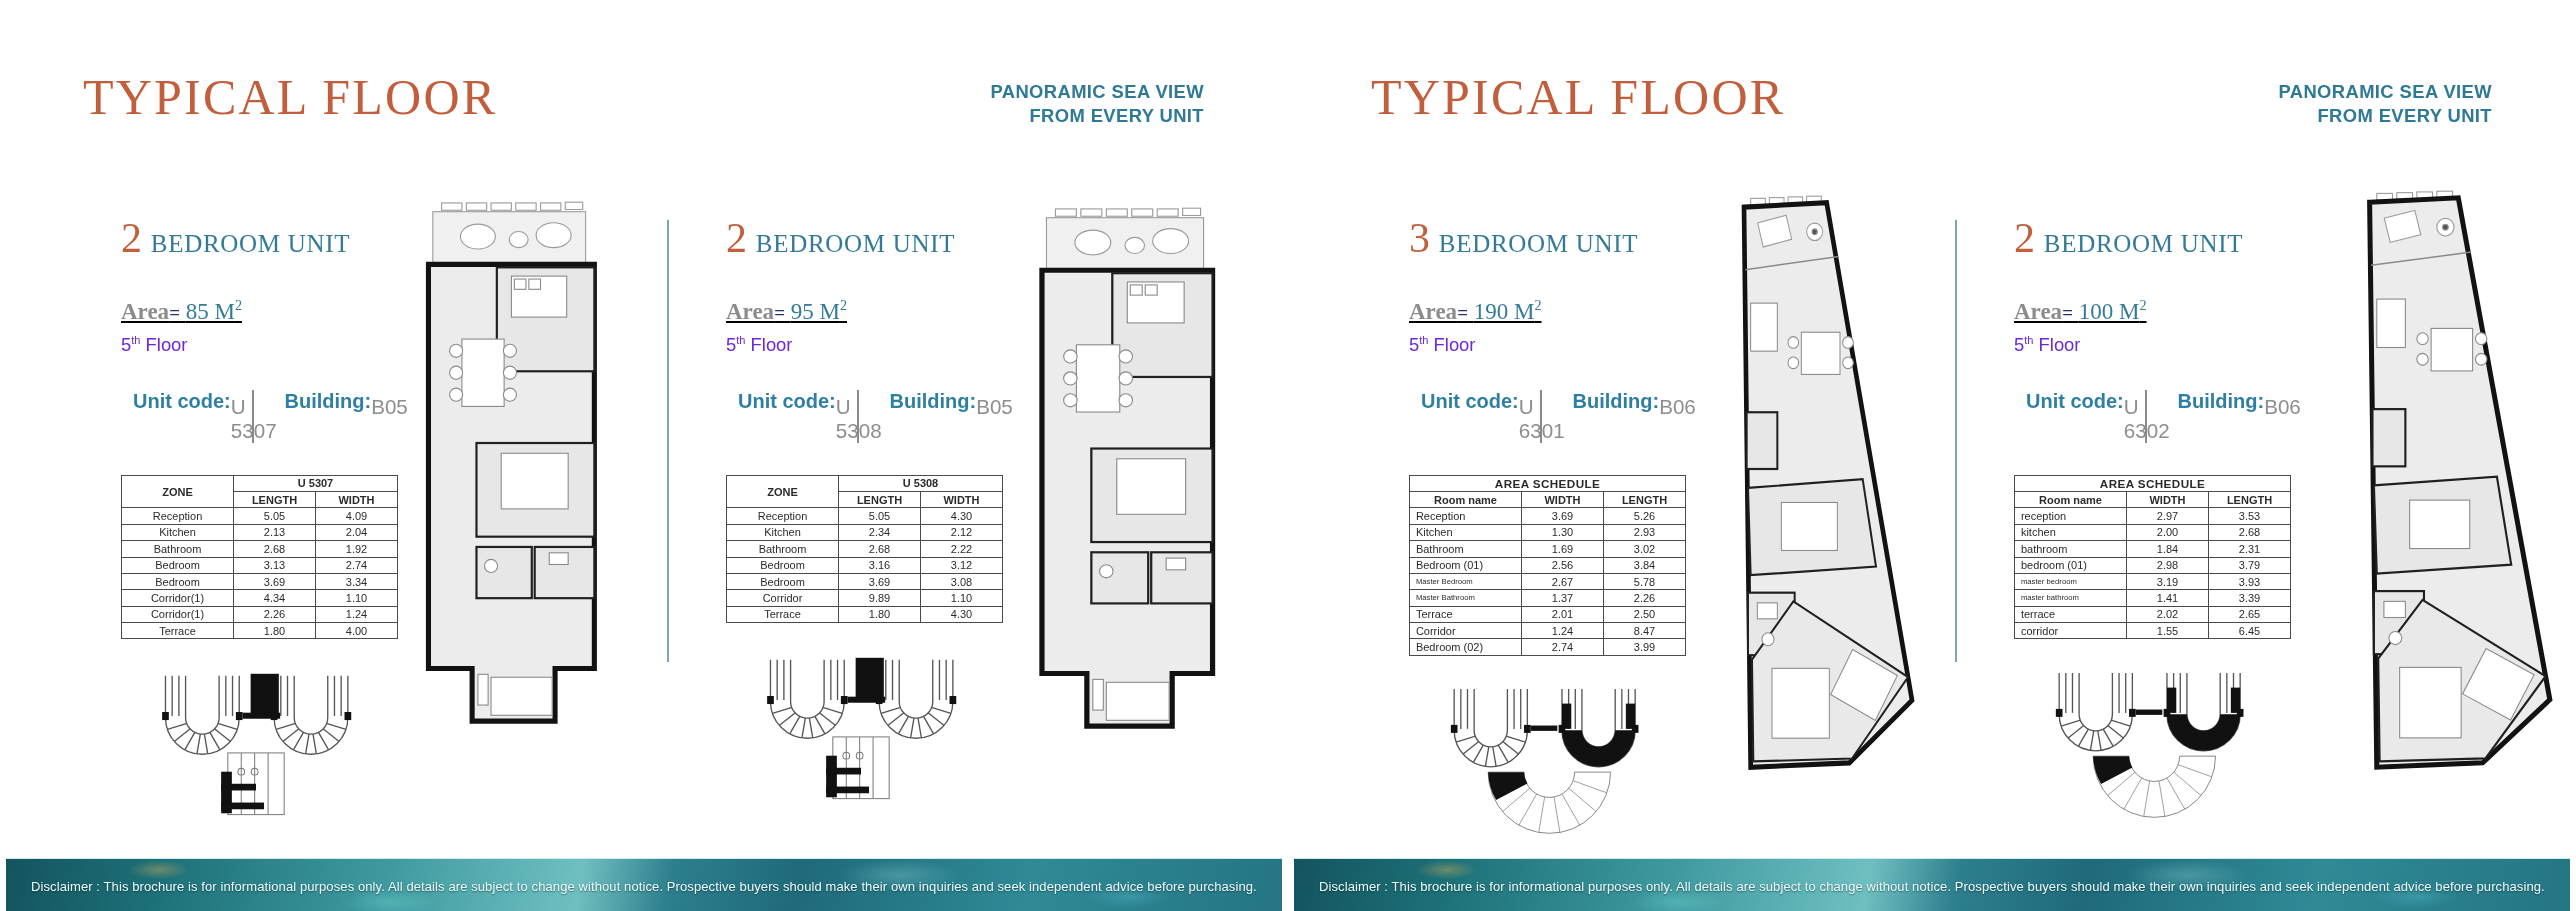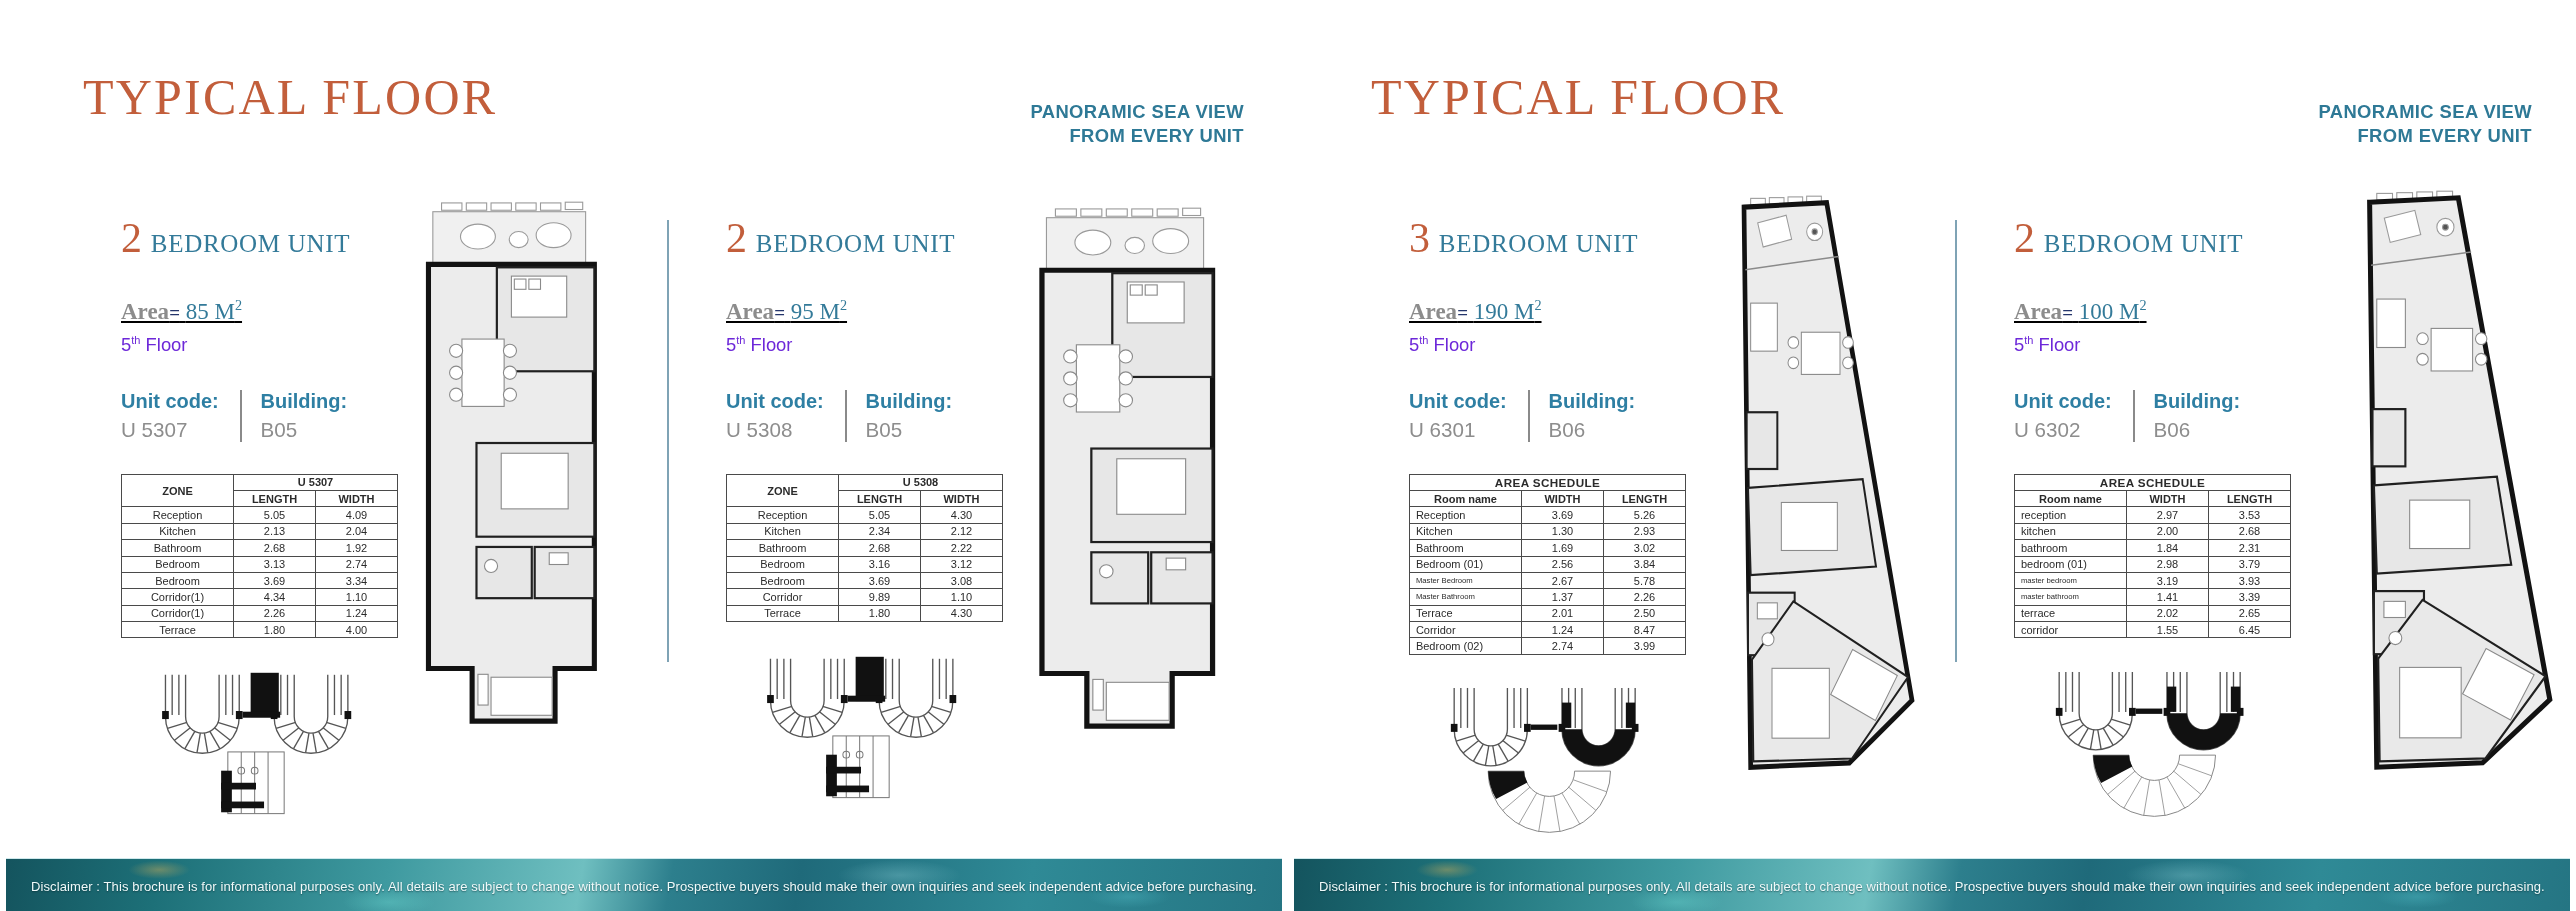--- a/index.html
+++ b/index.html
@@ -1,44 +1,44 @@
 <!DOCTYPE html>
 <html style="font-size:11.7px"><head>
 <meta charset="utf-8">
 <style>
   html,body{margin:0;padding:0;background:#ffffff;}
   body{width:2576px;height:911px;position:relative;overflow:hidden;
        font-family:"Liberation Sans",sans-serif;-webkit-font-smoothing:antialiased;}
-  .page{position:absolute;top:0;width:1288px;height:911px;background:#fff;padding-left:40px;}
+  .page{position:absolute;top:0;width:1288px;height:911px;background:#fff;}
   #page-0{left:0;} #page-1{left:1288px;}
 
   .page-title{position:absolute;left:83px;top:68px;
     font-family:"Liberation Serif",serif;font-weight:400;
     font-size:50px;letter-spacing:2.2px;color:#C25E3B;white-space:nowrap;}
-  .sea-view{position:absolute;right:84px;top:100px;text-align:right;
+  .sea-view{position:absolute;right:84px;top:80px;text-align:right;
     color:#2E7996;font-weight:700;font-size:18.4px;letter-spacing:0.4px;line-height:1.32;}
 
   .unit-col{position:absolute;top:217px;width:294px;}
   .u-first{left:121px;} .u-second{left:726px;}
 
   .unit-title{display:flex;align-items:baseline;gap:8.8px;font-family:"Liberation Serif",serif;}
   .unit-num{font-size:42px;color:#C25E3B;line-height:1;}
   .unit-type{font-size:25px;color:#337A99;letter-spacing:0.7px;}
 
   .area-line{margin-top:38px;font-family:"Liberation Serif",serif;font-size:23px;white-space:nowrap;text-decoration:underline;}
   .area-label{color:#8C8C8C;font-weight:700;}
   .area-eq{color:#24356B;font-weight:700;font-size:19px;}
   .area-value{color:#337A99;}
   .area-value sup{font-size:.62em;}
 
   .floor-line{margin-top:9.5px;color:#6d28d9;font-size:18.4px;}
   .floor-line sup{font-size:.6em;}
 
   .code-row{margin-top:34px;display:flex;align-items:stretch;}
-  .code-col{display:flex;flex-direction:column;}
+  .code-col{display:flex;margin-left:12px;}
   .code-col.first{width:119px;}
   .code-label{color:#2E7FA3;font-weight:700;font-size:20px;white-space:nowrap;}
   .code-value{color:#8D8D8D;font-size:20.6px;margin-top:4.4px;}
   .vsep{width:1.5px;background:#8a8a8a;margin:0 19px 0 0;}
 
   table.dim-table{border-collapse:collapse;margin-top:32px;background:#fff;
     font-size:11px;color:#2b2b2b;border:1.5px solid #2b2b2b;table-layout:fixed;width:276px;}
   table.dim-table th,table.dim-table td{border:0.7px solid #4a4a4a;text-align:center;
     padding:0.7px 2.2px;height:14px;overflow:hidden;white-space:nowrap;}
   table.dim-table th{font-weight:700;}

